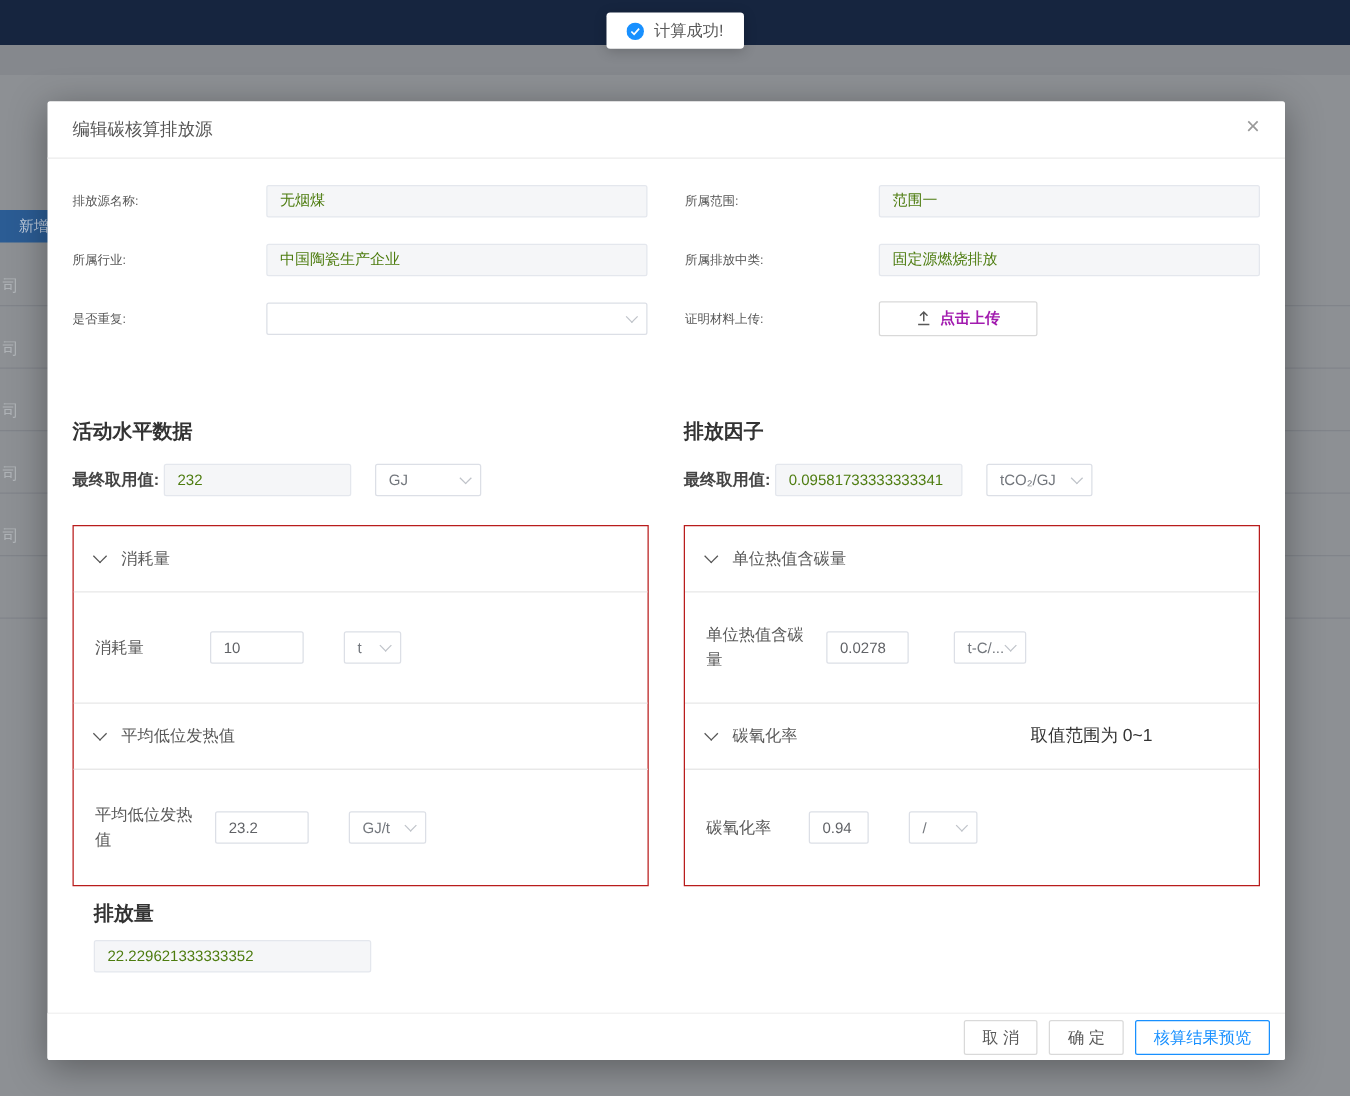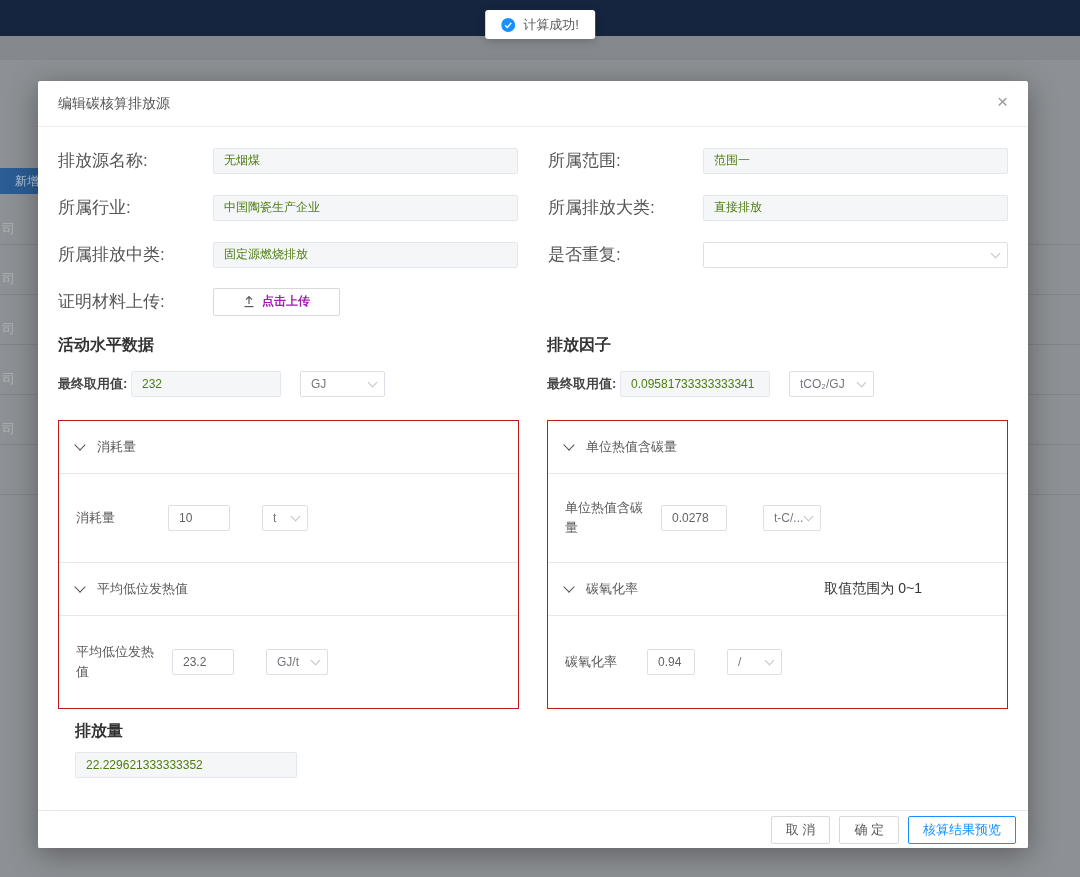--- a/index.html
+++ b/index.html
@@ -41,21 +41,21 @@
     padding:0 20px; font-size:14px; color:#555;
   }
   .modal-close {
     position:absolute; top:11px; right:20px; font-size:19px; color:#999;
     line-height:1; cursor:pointer; background:none; border:none; padding:0;
     font-family:inherit;
   }
   .modal-body { padding:10px 20px 0; }
   .form-grid { display:grid; grid-template-columns:1fr 1fr; column-gap:30px; }
   .form-cell { display:flex; align-items:center; height:47px; }
-  .form-label { width:155px; flex:none; font-size:17px; color:#555; }
+  .form-label { width:155px; flex:none; font-size:10px; color:#555; }
   .ctrl { flex:1; height:26px; position:relative; }
   input.txt {
     width:100%; height:26px; border:1px solid #dcdfe6; border-radius:2px;
     padding:0 10px; font-size:12px; color:#606266; background:#fff; font-family:inherit;
   }
   input.txt:disabled { background:#f5f6f8; border-color:#e4e7ed; color:#4d7c0f; }
   .select {
     position:relative; height:26px; border:1px solid #dcdfe6; border-radius:2px;
     background:#fff; font-size:12px; color:#73777d;
     display:flex; align-items:center; padding:0 22px 0 10px; white-space:nowrap; overflow:hidden;
@@ -88,21 +88,21 @@
   .p-chev {
     width:8px; height:8px; flex:none; margin-top:-4px;
     border-right:1.4px solid #555; border-bottom:1.4px solid #555;
     transform:rotate(45deg);
   }
   .p-note { margin-left:auto; padding-right:68px; font-size:14px; color:#333; }
   .p-body { display:flex; align-items:center; padding:0 17px; }
   .p-body.first { height:89px; flex:none; border-bottom:1px solid #e8e8e8; }
   .p-body.second { flex:1; }
   .p-row-label { width:78px; flex:none; font-size:13px; color:#595959; line-height:1.55; }
-  .p-input { width:62px; flex:none; margin-left:14px; text-align:center; }
+  .p-input { width:75px; flex:none; margin-left:14px; text-align:center; }
   .p-select { width:58px; flex:none; margin-left:32px; }
   .emission-block { margin-top:12px;margin-left:17px; }
   .emission-input { width:222px; }
   .modal-footer {
     position:absolute; left:0; right:0; bottom:0; height:38px;
     border-top:1px solid #e8e8e8; background:#fff; border-radius:0 0 2px 2px;
     display:flex; align-items:center; justify-content:flex-end; gap:9px; padding:0 12px;
   }
   .btn {
     height:28px; padding:0 14px; border:1px solid #d9d9d9; border-radius:2px;
@@ -162,24 +162,20 @@
       </div>
       <div class="form-cell">
         <span class="form-label">所属范围:</span>
         <span class="ctrl"><input class="txt" disabled="" value="范围一" style=""></span>
       </div>
       <div class="form-cell">
         <span class="form-label">所属行业:</span>
         <span class="ctrl"><input class="txt" disabled="" value="中国陶瓷生产企业" style=""></span>
       </div>
       <div class="form-cell">
-        <span class="form-label">所属排放大类:</span>
-        <span class="ctrl"><input class="txt" disabled="" value="直接排放" style=""></span>
-      </div>
-      <div class="form-cell">
         <span class="form-label">所属排放中类:</span>
         <span class="ctrl"><input class="txt" disabled="" value="固定源燃烧排放" style=""></span>
       </div>
       <div class="form-cell">
         <span class="form-label">是否重复:</span>
         <span class="ctrl">
           <span class="select" style="width:100%;">
             <span></span>
             <i class="chev"></i>
           </span>

